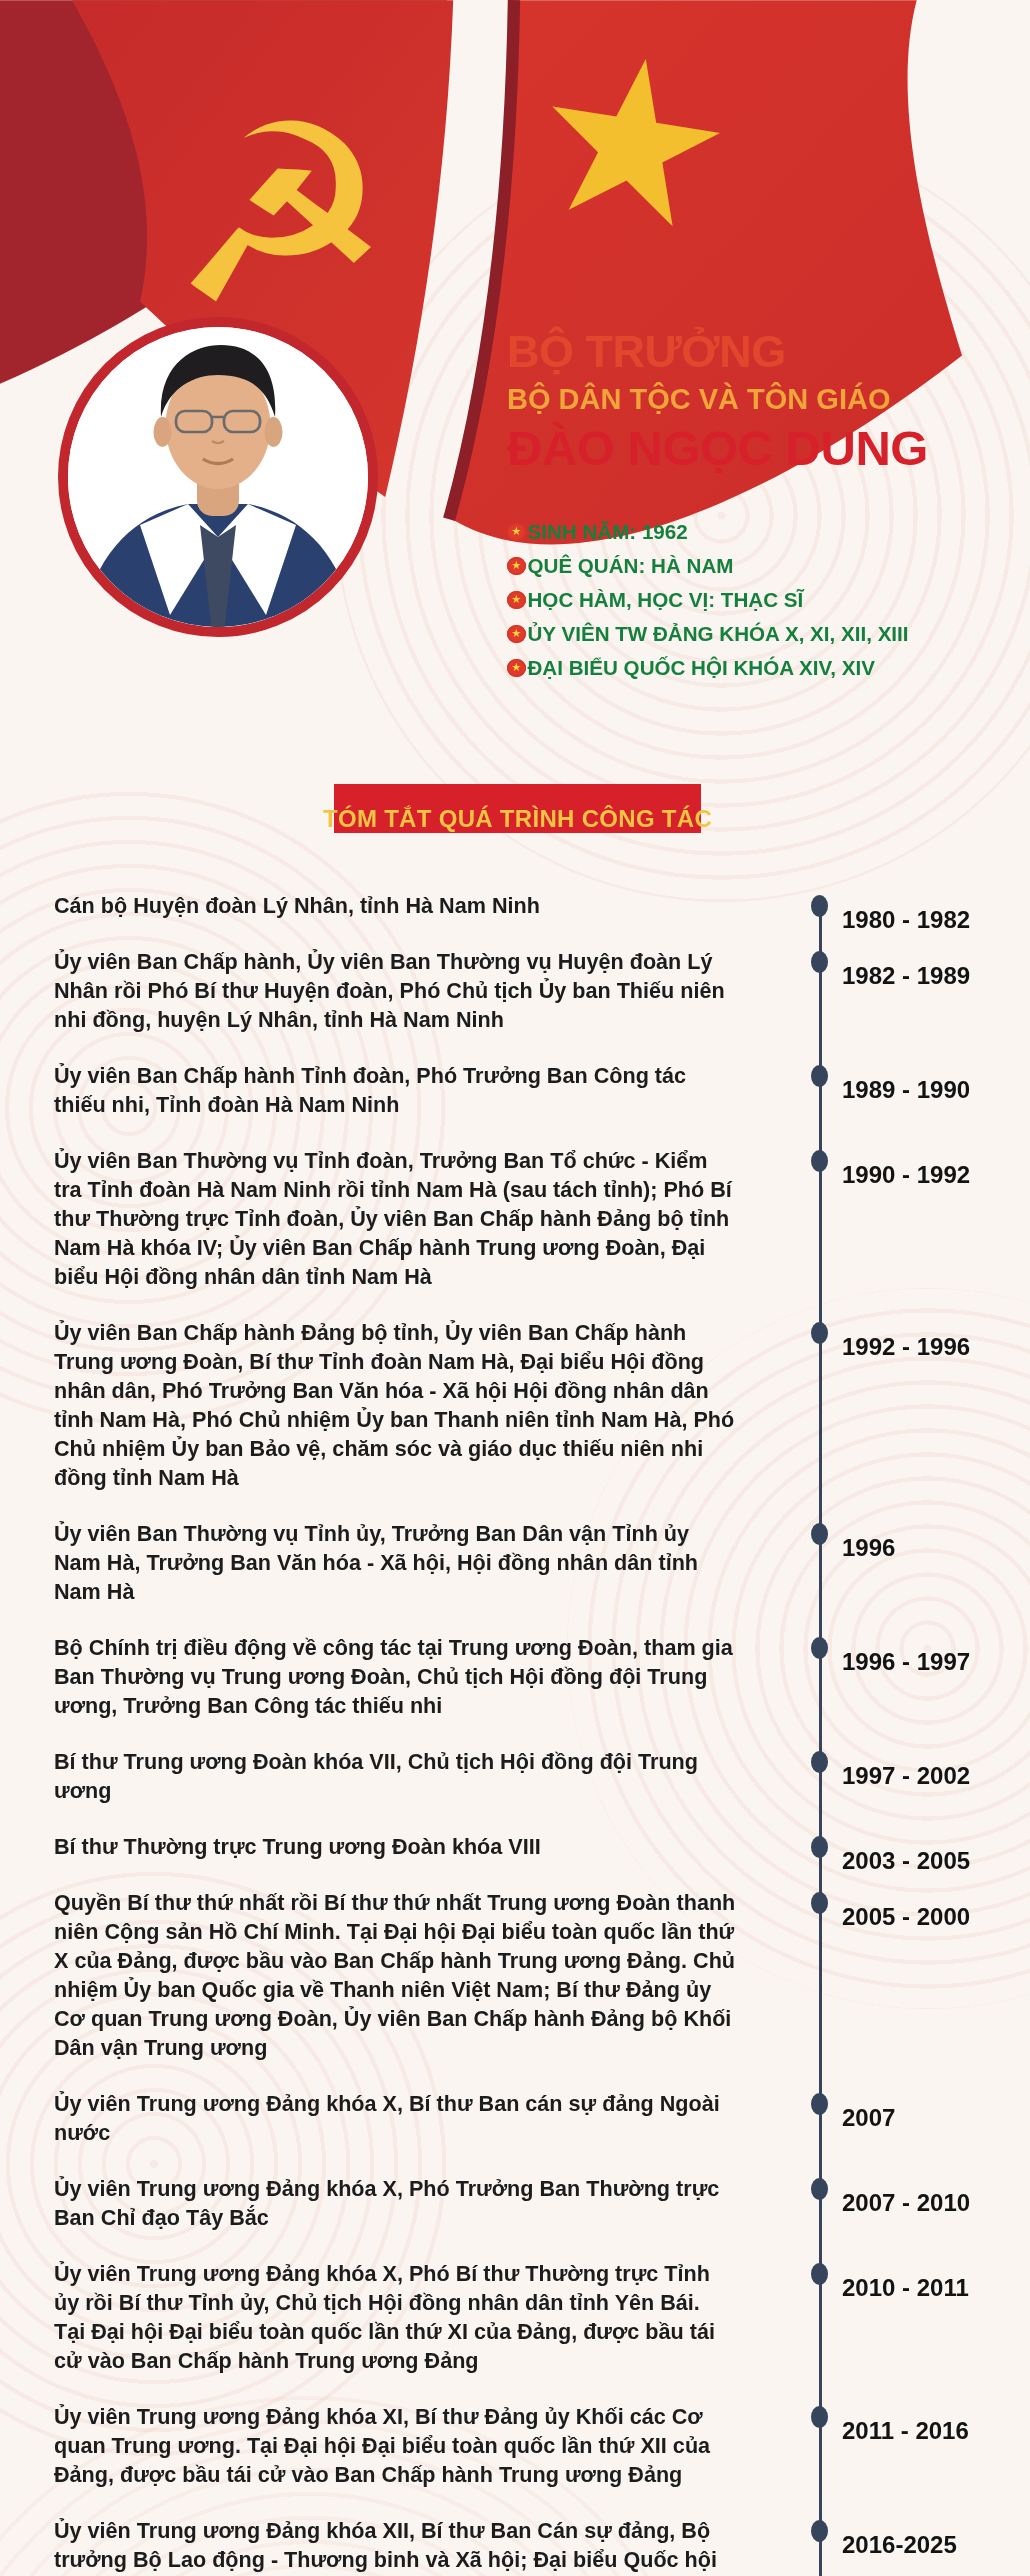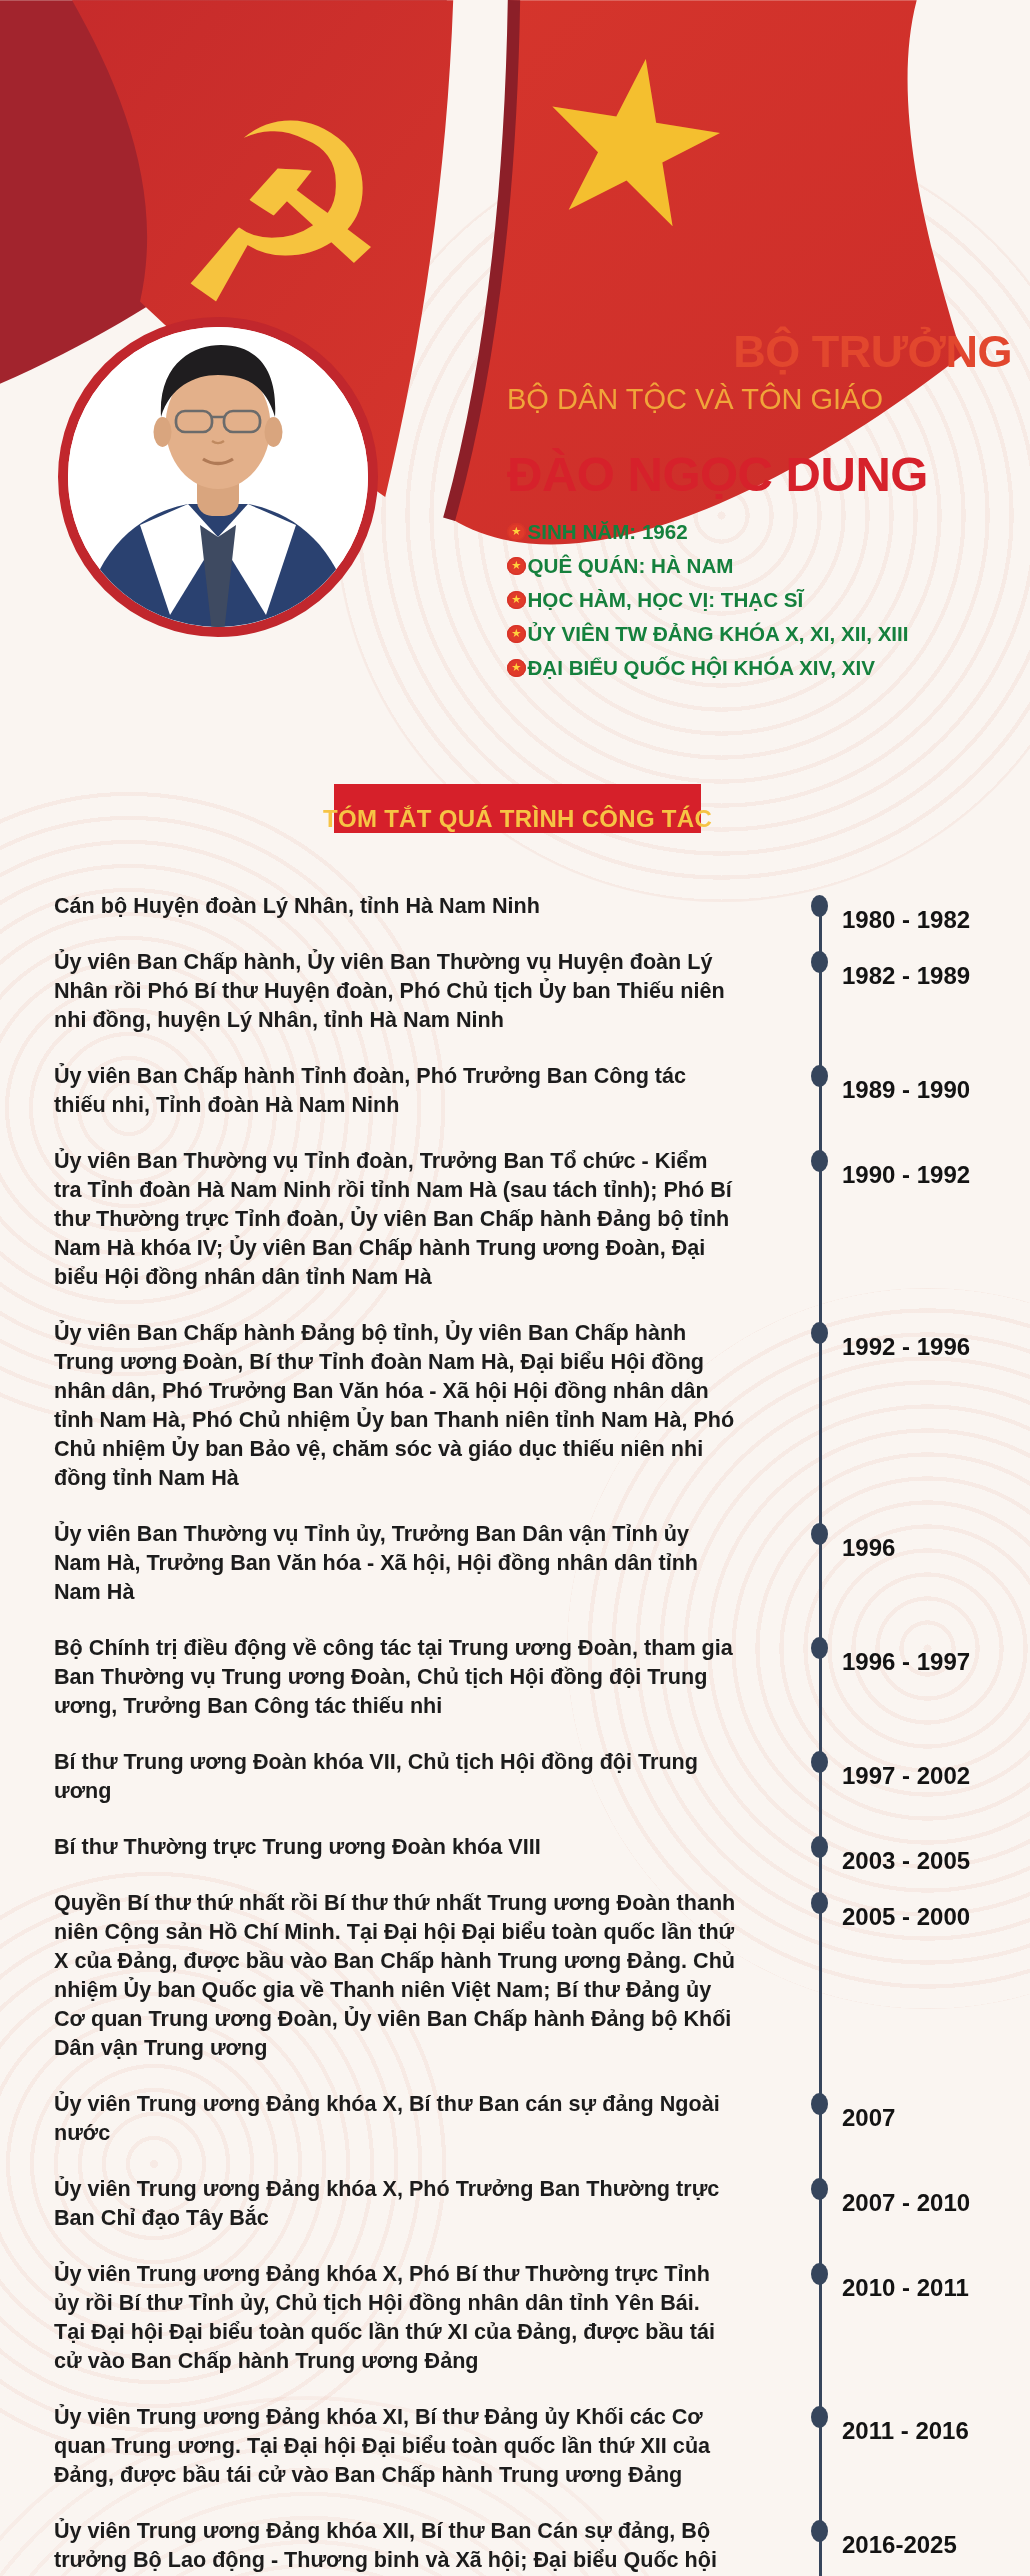--- a/index.html
+++ b/index.html
@@ -23,23 +23,23 @@
   
   .portrait {
     position:absolute; left:58px; top:317px; width:320px; height:320px;
     border-radius:50%; border:10.3px solid #c1272d; box-sizing:border-box;
     overflow:hidden; background:#ffffff;
   }
   .portrait svg { width:100%; height:100%; display:block; }
 
   
   .hero { position:absolute; left:507px; top:329px; width:505px; }
-  .hero-title    { font-size:45px; font-weight:800; color:#e2472e; letter-spacing:-0.5px; line-height:1.0;text-align:right; }
-  .hero-subtitle { font-size:29px; font-weight:400; color:#f0a53a; margin-top:11.3px; line-height:1.0; }
-  .hero-name     { font-size:49px; font-weight:800; color:#d6212b; margin-top:36px; line-height:1.0; letter-spacing:-0.5px; }
+  .hero-title    { font-size:45px; font-weight:800; color:#e2472e; letter-spacing:-0.5px; line-height:1.0; }
+  .hero-subtitle { font-size:29px; font-weight:700; color:#f0a53a; margin-top:11.3px; line-height:1.0; }
+  .hero-name     { font-size:49px; font-weight:800; color:#d6212b; margin-top:10px; line-height:1.0; letter-spacing:-0.5px; }
 
   
   .facts { position:absolute; left:507px; top:515px; width:515px; }
   .fact-row { display:flex; align-items:center; height:34px; }
   .fact-icon { width:18.5px; height:18.5px; border-radius:50%; flex:0 0 18.5px;
                background:radial-gradient(circle at 50% 45%, #e03a2a 62%, #b31f1f 100%);
                display:flex; align-items:center; justify-content:center;
                color:#ffd23e; font-size:11.3px; line-height:1; box-shadow:inset 0 0 0 1.5px #d8352a; }
   .fact-text { margin-left:2px; font-size:20.6px; font-weight:700; color:#15803d; white-space:nowrap; }
 

